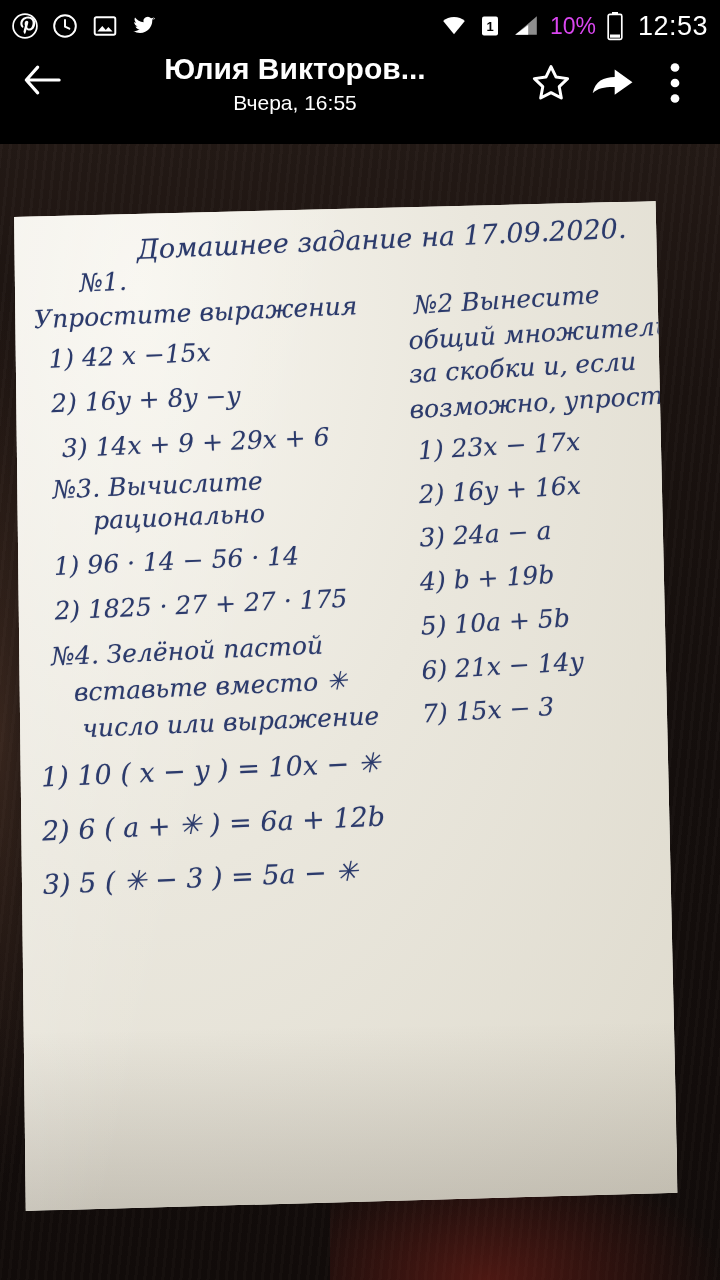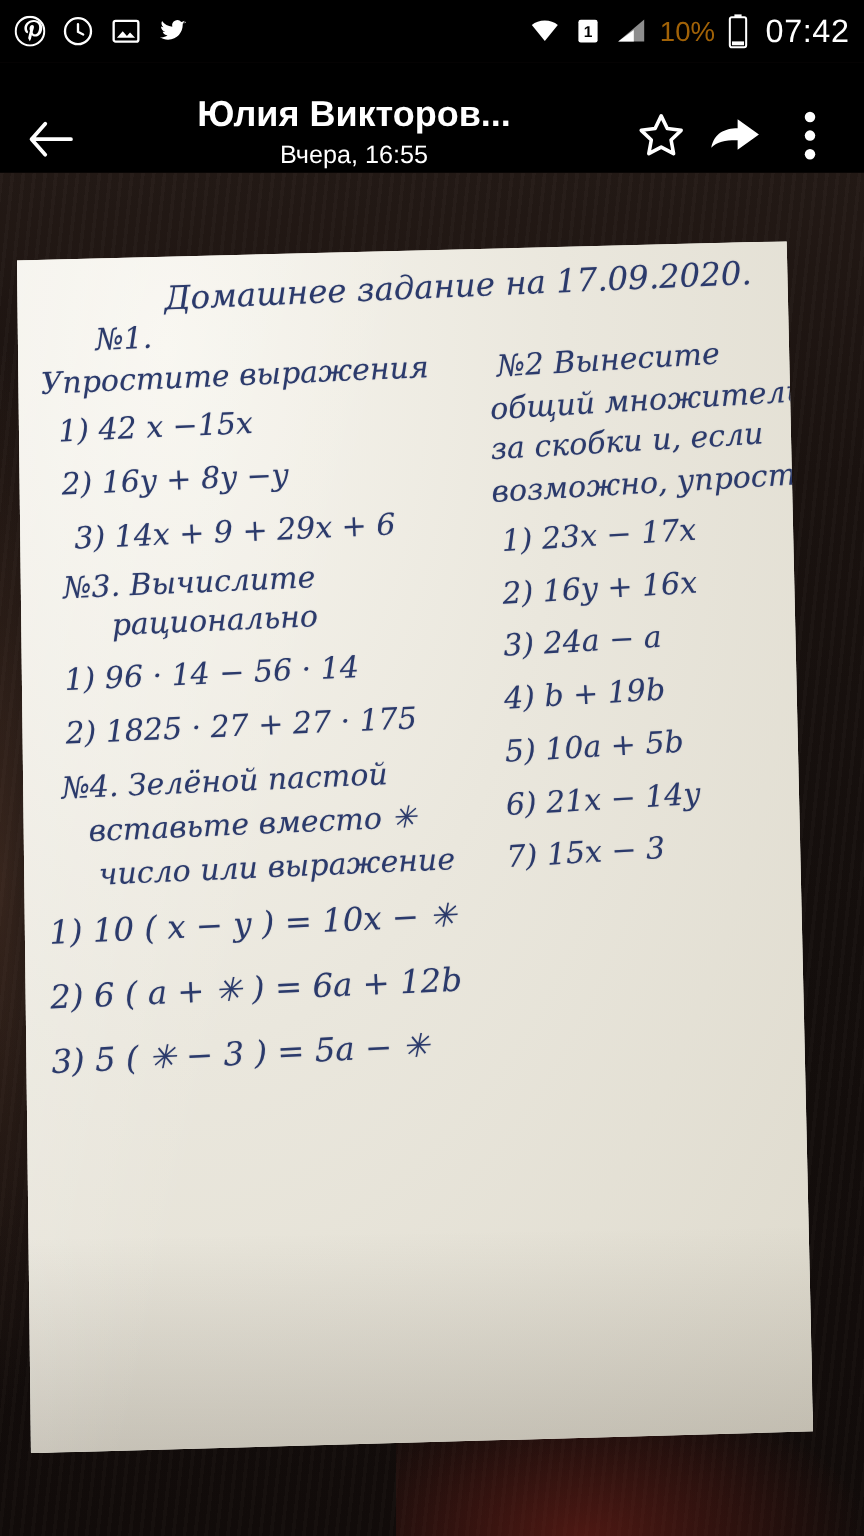--- a/index.html
+++ b/index.html
@@ -25,28 +25,28 @@
     padding: 0 12px;
     color: #ffffff;
   }
   .sb-left { display: flex; align-items: center; gap: 14px; }
   .sb-right { margin-left: auto; display: flex; align-items: center; gap: 9px; }
   .sb-icon { display: inline-flex; align-items: center; justify-content: center; }
   .sb-time {
     font-size: 27px; letter-spacing: 0.5px; color: #fff;
     padding-left: 4px;
   }
-  .sb-batt-pct { font-size: 23px; color: #a16207; }
+  .sb-batt-pct { font-size: 23px; color: #d946ef; }
 
   
   .appbar {
     position: absolute; top: 52px; left: 0;
     width: 720px; height: 92px;
     background: #000;
-    display: flex; align-items: flex-end;
+    display: flex; align-items: flex-start;
     padding: 0 14px;
     color: #fff;
   }
   .back-btn {
     width: 56px; height: 56px;
     display: flex; align-items: center; justify-content: center;
     flex: 0 0 auto;
   }
   .title-wrap {
     flex: 1 1 auto;
@@ -184,21 +184,21 @@
           </svg>
       </span>
       <span class="sb-batt-pct">10%</span>
       <span class="sb-icon">
         <svg width="20" height="30" viewBox="0 0 16 30">
             <rect x="5" y="1" width="6" height="2.4" fill="#fff"></rect>
             <rect x="1.2" y="3.4" width="13.6" height="25" rx="1.6" fill="none" stroke="#fff" stroke-width="1.7"></rect>
             <rect x="3" y="23.5" width="10" height="3.2" fill="#fff"></rect>
           </svg>
       </span>
-      <span class="sb-time">07:42</span>
+      <span class="sb-time">12:53</span>
     </div>
   </div>
 
   <div class="appbar">
     <div class="back-btn">
       <svg width="40" height="32" viewBox="0 0 28 22">
           <path d="M11 2L3 11l8 9M3 11h23" fill="none" stroke="#fff" stroke-width="2.2" stroke-linecap="round" stroke-linejoin="round"></path>
         </svg>
     </div>
     <div class="title-wrap">

